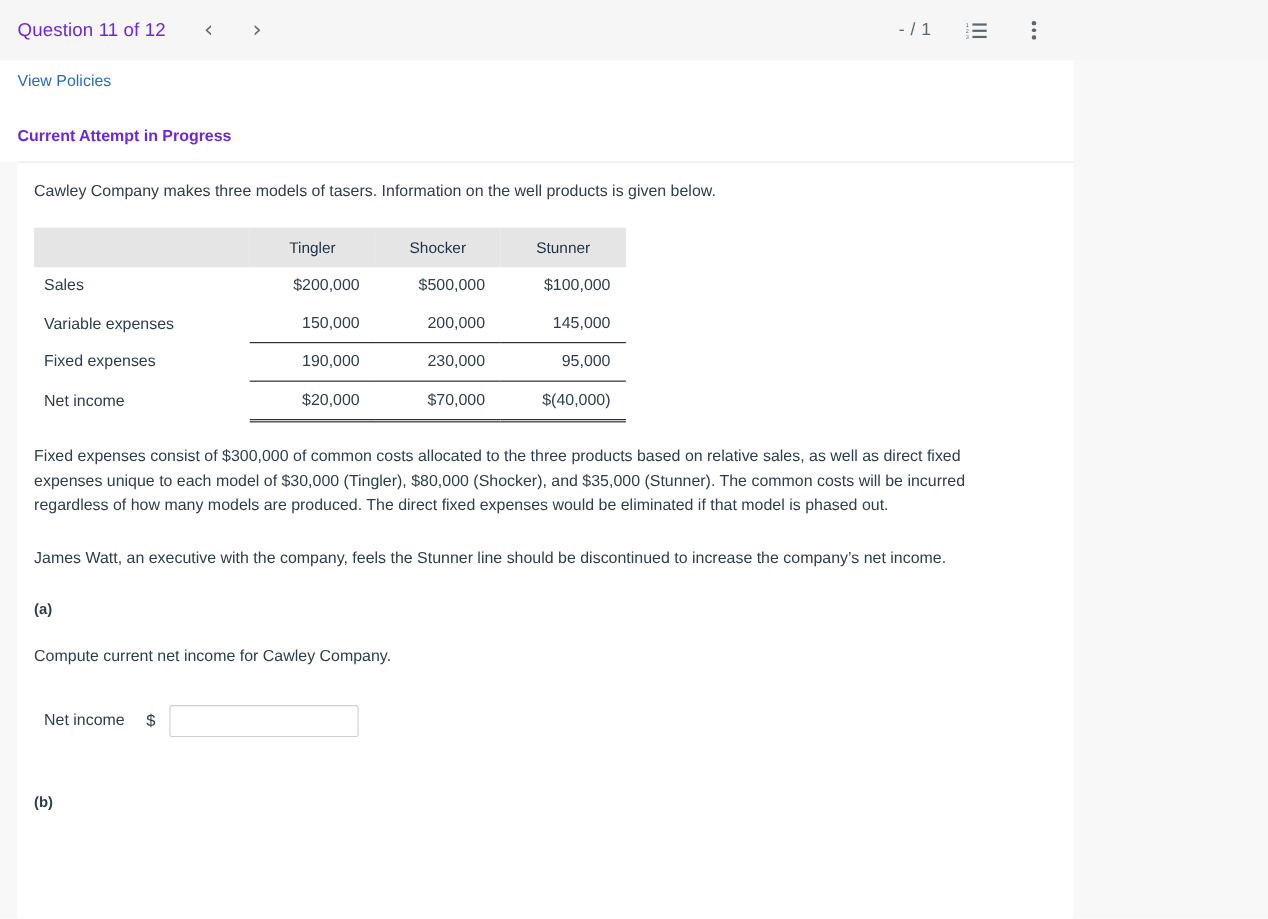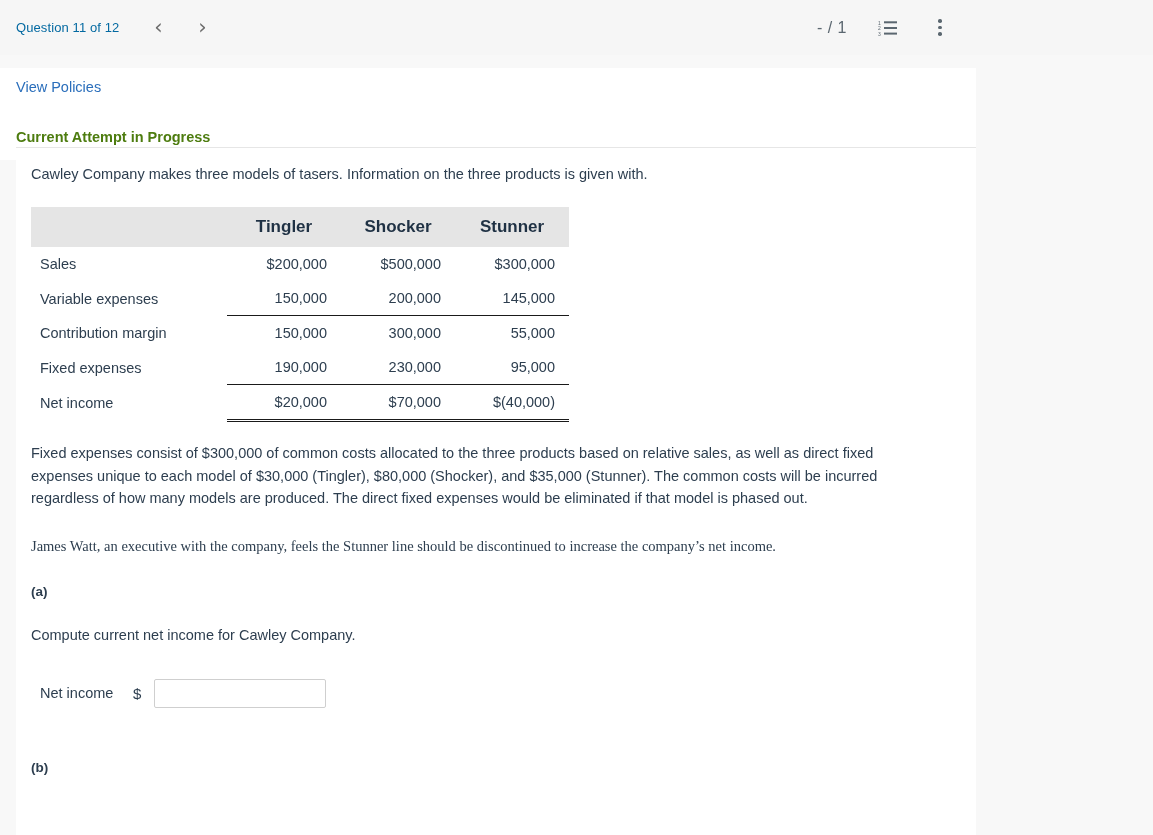--- a/index.html
+++ b/index.html
@@ -21,22 +21,22 @@
     top: 0; left: 0;
     width: 1153px;
     height: 55px;
     background: #f6f6f6;
     display: flex;
     align-items: center;
     box-sizing: border-box;
     padding: 0 16px;
   }
   .q-title {
-    font-size: 13px;
-    color: #0369a1;
+    font-size: 17px;
+    color: #6d28d9;
     font-weight: 400;
     letter-spacing: .1px;
     margin-left: 0px;
     text-align: right;
   }
   .nav-arrows {
     display: flex;
     align-items: center;
     margin-left: 28px;
     gap: 22px;
@@ -88,41 +88,41 @@
     width: 3.5px;
     height: 3.5px;
     border-radius: 50%;
     background: #5b6770;
     display: block;
   }
 
   
   .panel-top {
     position: absolute;
-    top: 68px; left: 0;
+    top: 55px; left: 0;
     width: 976px;
     height: 92px;
     background: #ffffff;
     box-sizing: border-box;
   }
   .panel-top .inner {
     padding: 10px 0 0 16px;
   }
   .view-policies {
     color: #2a6ebb;
     font-size: 14.5px;
     cursor: pointer;
     display: inline-block;
     text-decoration: none;
   }
   .attempt-title {
     margin-top: 33px;
     font-size: 14.5px;
     font-weight: bold;
-    color: #4d7c0f;
+    color: #6d28d9;
   }
   .divider {
     position: absolute;
     top: 147px;
     left: 16px;
     width: 960px;
     height: 1px;
     background: #e6e6e6;
   }
 
@@ -146,24 +146,24 @@
 
   
   table.fin {
     border-collapse: collapse;
     margin: 22px 0 0 15px;
     font-size: 14.5px;
     color: #2d3e4f;
   }
   table.fin th {
     background: #e5e5e5;
-    font-weight: bold;
+    font-weight: normal;
     text-align: center;
     padding: 10px 14px;
-    font-size: 17px;
+    font-size: 14px;
     color: #1f3144;
   }
   table.fin th.corner {
     background: #e5e5e5;
     width: 168px;
   }
   table.fin td {
     padding: 9px 14px;
     text-align: right;
     white-space: nowrap;
@@ -176,21 +176,21 @@
   }
   table.fin td.num { width: 86px; }
   tr.rule-single td.num {
     border-bottom: 1.6px solid #1a1a1a;
   }
   tr.rule-double td.num {
     border-bottom: 3.5px double #1a1a1a;
   }
 
   .para { margin: 20px 0 0 15px; width: 905px; }
-  .para2 { margin: 25px 0 0 15px; width: 905px; font-family: Liberation Serif, serif; }
+  .para2 { margin: 25px 0 0 15px; width: 905px; }
   .part-label {
     margin: 27px 0 0 15px;
     font-size: 13.5px;
     font-weight: bold;
     color: #2d3e4f;
   }
   .prompt { margin: 25px 0 0 15px; }
 
   .answer-row {
     display: flex;
@@ -258,50 +258,44 @@
 <div class="panel-top">
   <div class="inner">
     <a class="view-policies">View Policies</a>
     <div class="attempt-title">Current Attempt in Progress</div>
   </div>
 </div>
 <div class="divider"></div>
 
 <div class="panel-body">
 
-  <div class="q-text intro">Cawley Company makes three models of tasers. Information on the three products is given with.</div>
+  <div class="q-text intro">Cawley Company makes three models of tasers. Information on the well products is given below.</div>
 
   <table class="fin">
     <thead>
       <tr>
         <th class="corner"></th>
         <th>Tingler</th>
         <th>Shocker</th>
         <th>Stunner</th>
       </tr>
     </thead>
     <tbody>
       <tr>
         <td class="lbl">Sales</td>
         <td class="num">$200,000</td>
         <td class="num">$500,000</td>
-        <td class="num">$300,000</td>
+        <td class="num">$100,000</td>
       </tr>
       <tr class="rule-single">
         <td class="lbl">Variable expenses</td>
         <td class="num">150,000</td>
         <td class="num">200,000</td>
         <td class="num">145,000</td>
       </tr>
-      <tr>
-        <td class="lbl">Contribution margin</td>
-        <td class="num">150,000</td>
-        <td class="num">300,000</td>
-        <td class="num">55,000</td>
-      </tr>
       <tr class="rule-single">
         <td class="lbl">Fixed expenses</td>
         <td class="num">190,000</td>
         <td class="num">230,000</td>
         <td class="num">95,000</td>
       </tr>
       <tr class="rule-double">
         <td class="lbl">Net income</td>
         <td class="num">$20,000</td>
         <td class="num">$70,000</td>

